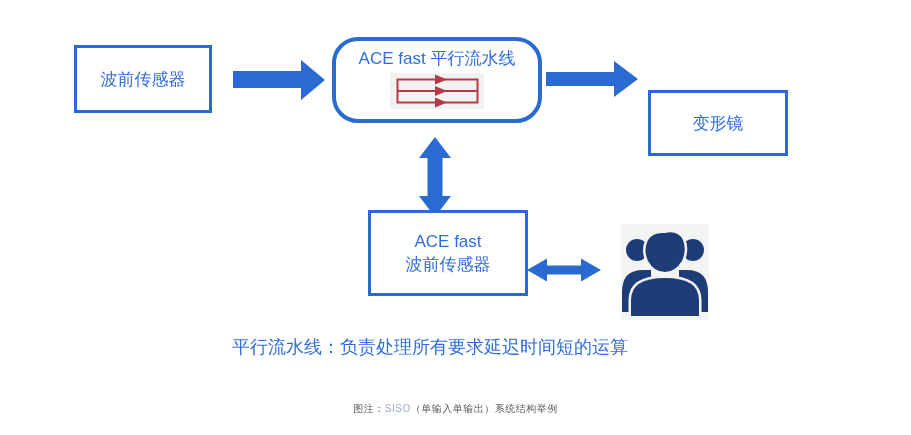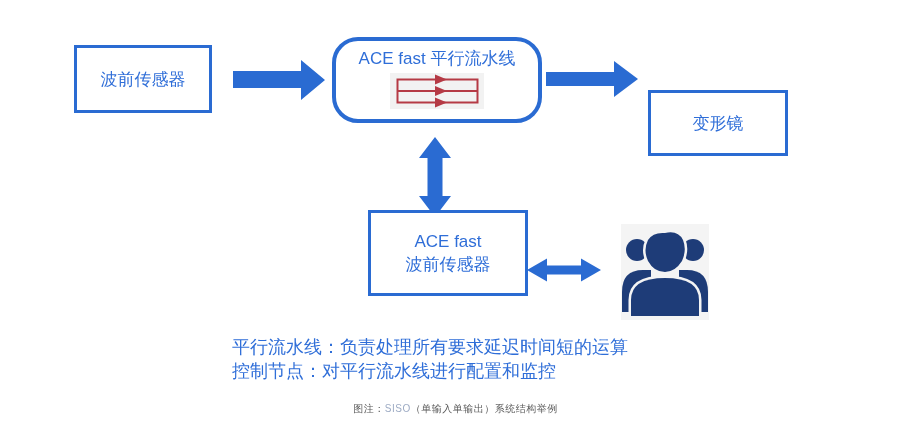--- a/index.html
+++ b/index.html
@@ -133,20 +133,19 @@
       </g>
       <g fill="#1e3c78" stroke="#f4f4f4" stroke-width="5" paint-order="stroke">
         <path d="M44,9 Q57,6 62,16 Q66,26 61,37 Q54,48 44,48 Q33,48 27,37 Q22,26 27,16 Q32,8 44,9 Z"></path>
         <path d="M10,92 L10,76 Q10,54 44,54 Q78,54 78,76 L78,92 Z"></path>
       </g>
     </svg>
   </div>
 
   <div class="notes">
     <div>平行流水线：负责处理所有要求延迟时间短的运算</div>
-    <div>控制节点：对平行流水线进行配置和监控</div>
   </div>
 
   <div class="caption">
     <span>图注：</span><span class="siso">SISO</span><span>（单输入单输出）系统结构举例</span>
   </div>
 
 </div>
 
 </body></html>

